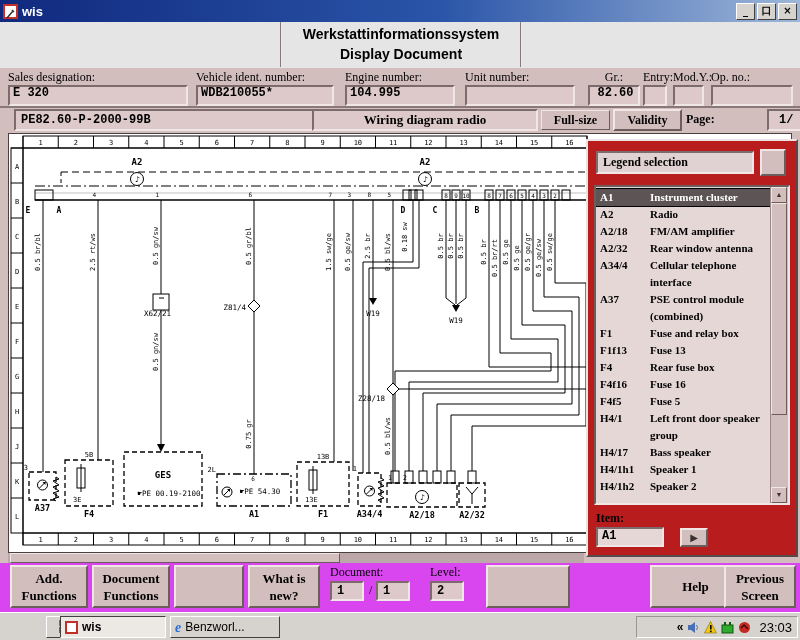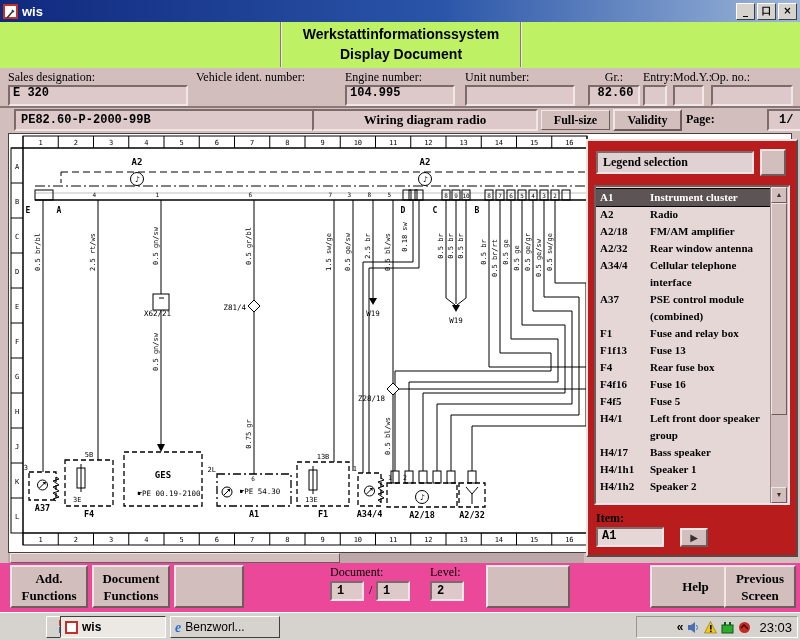--- a/index.html
+++ b/index.html
@@ -10,21 +10,21 @@
   .titlebar{position:absolute;left:0;top:0;width:800px;height:22px;
     background:linear-gradient(90deg,#10297f 0%,#2a55a8 55%,#9db6d9 100%);
     display:flex;align-items:center;padding-left:3px;box-sizing:border-box;}
   .win-icon{width:15px;height:15px;background:#fff;border:2px solid #c23028;box-sizing:border-box;margin-right:4px;flex:none;}
   .tb-title{color:#fff;font-family:"Liberation Sans",sans-serif;font-weight:bold;font-size:13px;}
   .win-btns{margin-left:auto;display:flex;gap:2px;padding-right:3px;}
   .wbtn{width:17px;height:15px;background:#d6d3ce;border-top:1px solid #fff;border-left:1px solid #fff;
     border-bottom:1px solid #404040;border-right:1px solid #404040;
     font-family:"DejaVu Sans",sans-serif;font-size:10px;font-weight:bold;line-height:13px;text-align:center;}
   
-  .header{position:absolute;left:0;top:22px;width:800px;height:46px;background:#bef264;
+  .header{position:absolute;left:0;top:22px;width:800px;height:46px;background:#e5e5e5;
     border-bottom:1px solid #8a7878;}
   .title-panel{position:absolute;left:280px;top:0;width:240px;height:45px;
     border-left:1px solid #8a7878;border-right:1px solid #f0e6e6;
     box-shadow:inset 1px 0 0 #f0e6e6,inset -1px 0 0 #8a7878;text-align:center;}
   .title-panel .l1{font-family:"Liberation Sans",sans-serif;font-weight:bold;font-size:14px;margin-top:4px;}
   .title-panel .l2{font-family:"Liberation Sans",sans-serif;font-weight:bold;font-size:14px;margin-top:4px;}
   
   .fieldsrow{position:absolute;left:0;top:68px;width:800px;height:38px;background:#d3bebe;
     border-bottom:2px solid #8a7878;}
   .fld{position:absolute;top:2px;display:flex;flex-direction:column;}
@@ -80,21 +80,21 @@
     border-top:1px solid #f0e6e6;border-left:1px solid #f0e6e6;border-bottom:1px solid #6d5c5c;border-right:1px solid #6d5c5c;box-sizing:border-box;}
   .lg-item-label{position:absolute;left:8px;top:370px;font-weight:bold;font-size:12px;}
   .lg-item-field{position:absolute;left:8px;top:386px;width:68px;height:20px;background:#e6d7d7;
     font-family:"Liberation Mono",monospace;font-weight:bold;font-size:12px;line-height:15px;padding-left:4px;}
   .lg-item-btn{position:absolute;left:92px;top:387px;width:28px;height:19px;text-align:center;line-height:15px;
     font-size:10px;color:#3a3030;font-family:"DejaVu Sans",sans-serif;}
   
   .hscroll{position:absolute;left:8px;top:553px;width:576px;height:10px;background:#bca8a8;}
   .hthumb{position:absolute;left:2px;top:0;width:330px;height:10px;background:#d3bebe;
     border-top:1px solid #f0e6e6;border-left:1px solid #f0e6e6;border-bottom:1px solid #6d5c5c;border-right:1px solid #6d5c5c;box-sizing:border-box;}
-  .btnrow{position:absolute;left:0;top:563px;width:800px;height:49px;background:#ec4899;}
+  .btnrow{position:absolute;left:0;top:563px;width:800px;height:49px;background:#d946ef;}
   .bbtn{position:absolute;top:2px;height:43px;font-weight:bold;font-size:13px;text-align:center;
     display:flex;flex-direction:column;justify-content:center;line-height:17px;}
   .docgroup{position:absolute;left:324px;top:2px;width:160px;height:43px;}
   .dg-label{position:absolute;font-size:12px;top:0;}
   .dg-field{position:absolute;top:16px;width:34px;height:20px;
     font-family:"Liberation Mono",monospace;font-weight:bold;font-size:12px;line-height:16px;padding-left:5px;box-sizing:border-box;}
   .dg-sep{position:absolute;top:18px;font-size:12px;}
   
   .taskbar{position:absolute;left:0;top:612px;width:800px;height:28px;background:#d6d3ce;border-top:1px solid #fff;
     font-family:"Liberation Sans",sans-serif;}
@@ -144,20 +144,21 @@
     </div>
   </div>
 
   <div class="fieldsrow">
     <div class="fld" style="left:8px;width:180px;">
       <span class="fld-label">Sales designation:</span>
       <span class="fld-value">E 320</span>
     </div>
     <div class="fld" style="left:196px;width:138px;">
       <span class="fld-label">Vehicle ident. number:</span>
+      <span class="fld-value">WDB210055*</span>
     </div>
     <div class="fld" style="left:345px;width:110px;">
       <span class="fld-label">Engine number:</span>
       <span class="fld-value">104.995</span>
     </div>
     <div class="fld" style="left:465px;width:110px;">
       <span class="fld-label">Unit number:</span>
       <span class="fld-value"></span>
     </div>
     <div class="fld" style="left:588px;width:52px;text-align:center;">
@@ -546,20 +547,24 @@
   <div class="btnrow">
     <div class="bbtn raised" style="left:10px;width:78px;">
       <span>Add.</span>
         <span>Functions</span>
     </div>
     <div class="bbtn raised" style="left:92px;width:78px;">
       <span>Document</span>
         <span>Functions</span>
     </div>
     <div class="bbtn raised" style="left:174px;width:70px;"></div>
+    <div class="bbtn raised" style="left:248px;width:72px;">
+      <span>What is</span>
+        <span>new?</span>
+    </div>
     <div class="docgroup">
       <span class="dg-label" style="left:6px;">Document:</span>
       <span class="dg-field sunken" style="left:6px;">1</span>
       <span class="dg-sep" style="left:45px;">/</span>
       <span class="dg-field sunken" style="left:52px;">1</span>
       <span class="dg-label" style="left:106px;">Level:</span>
       <span class="dg-field sunken" style="left:106px;">2</span>
     </div>
     <div class="bbtn raised" style="left:486px;width:84px;"></div>
     <div class="bbtn raised" style="left:650px;width:91px;">

